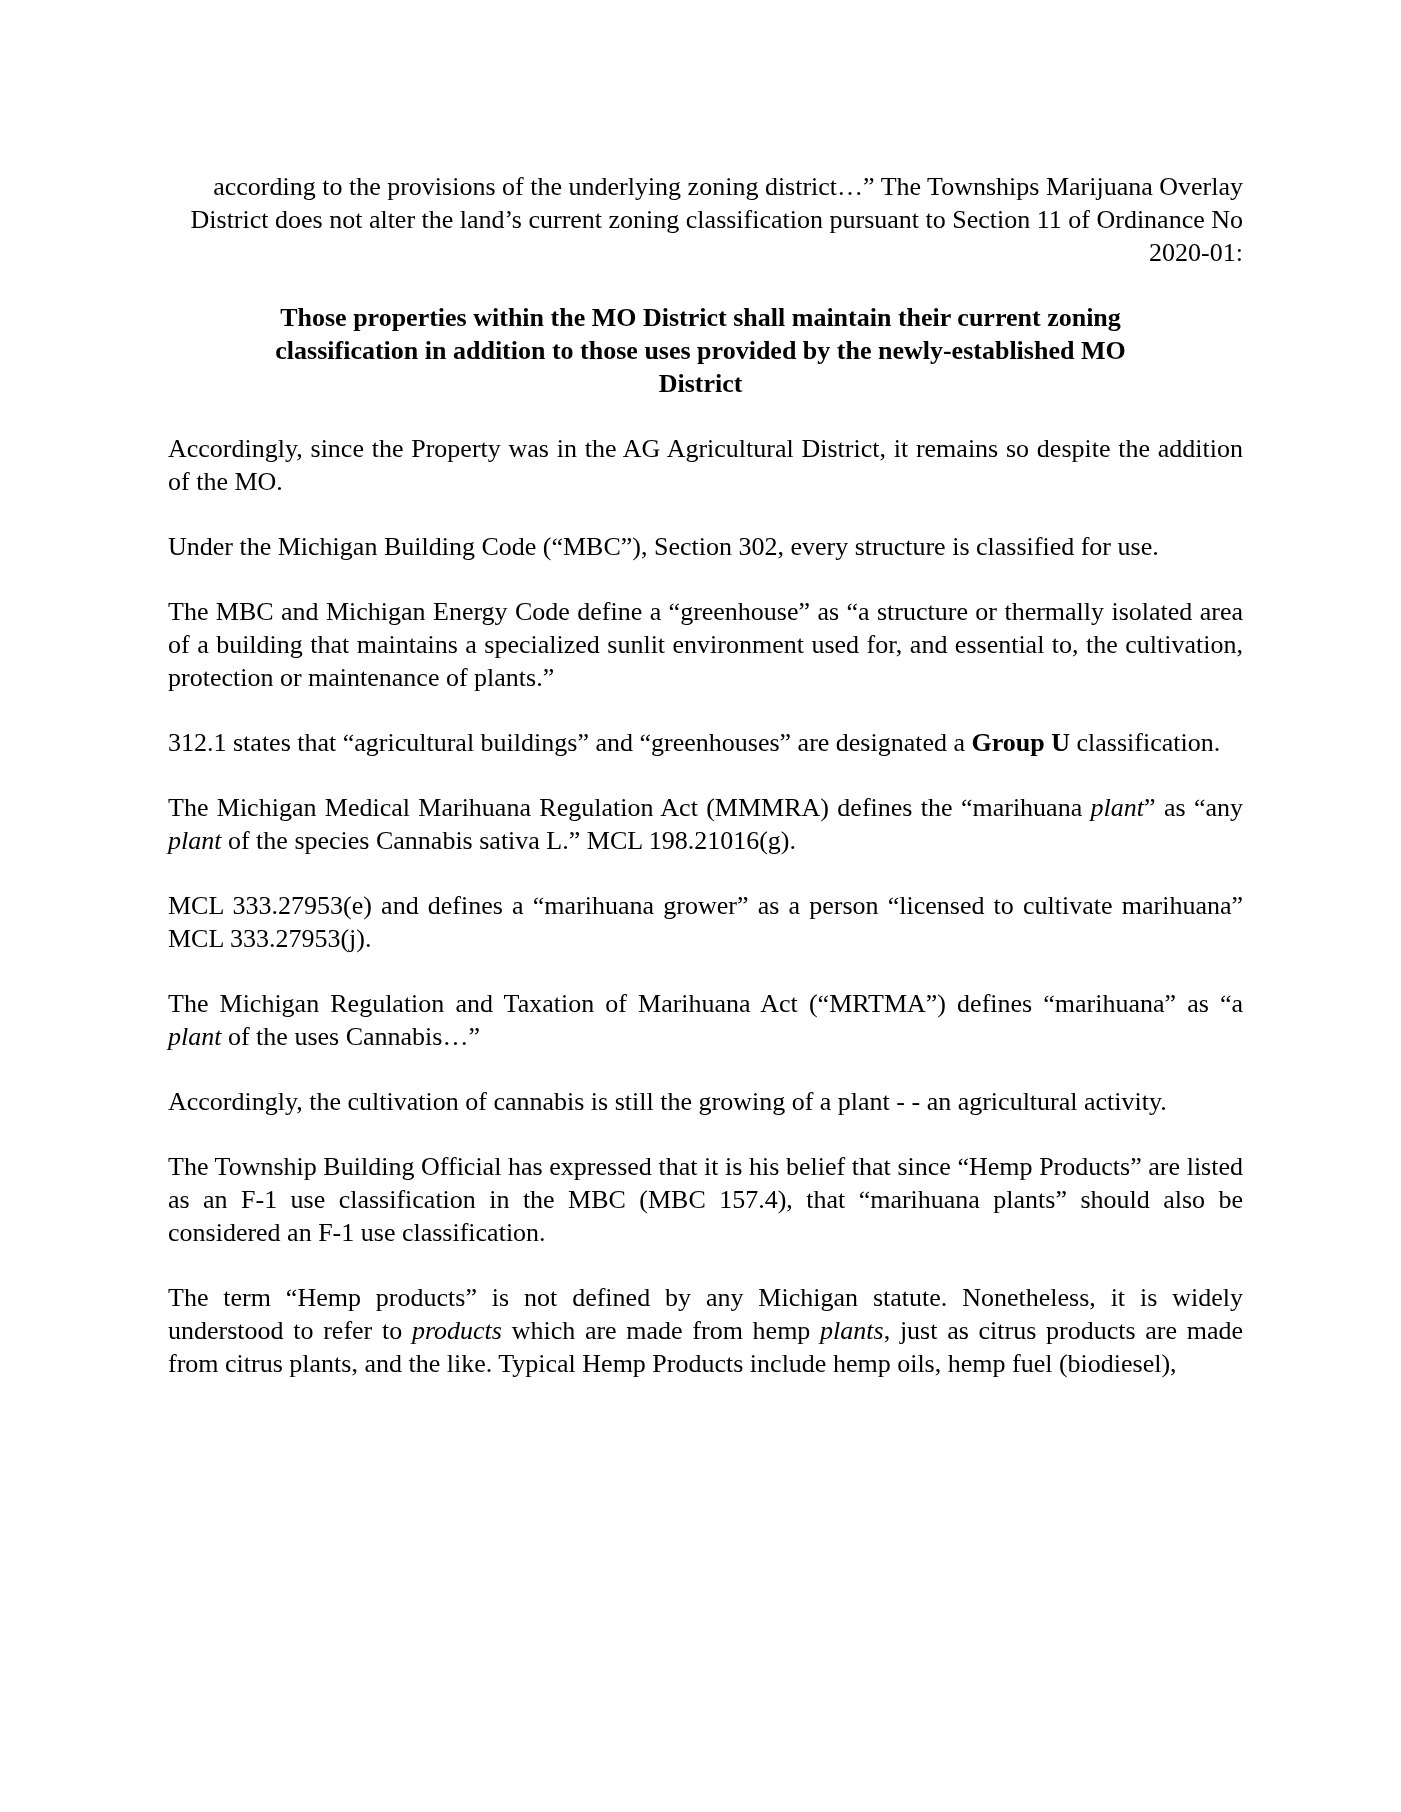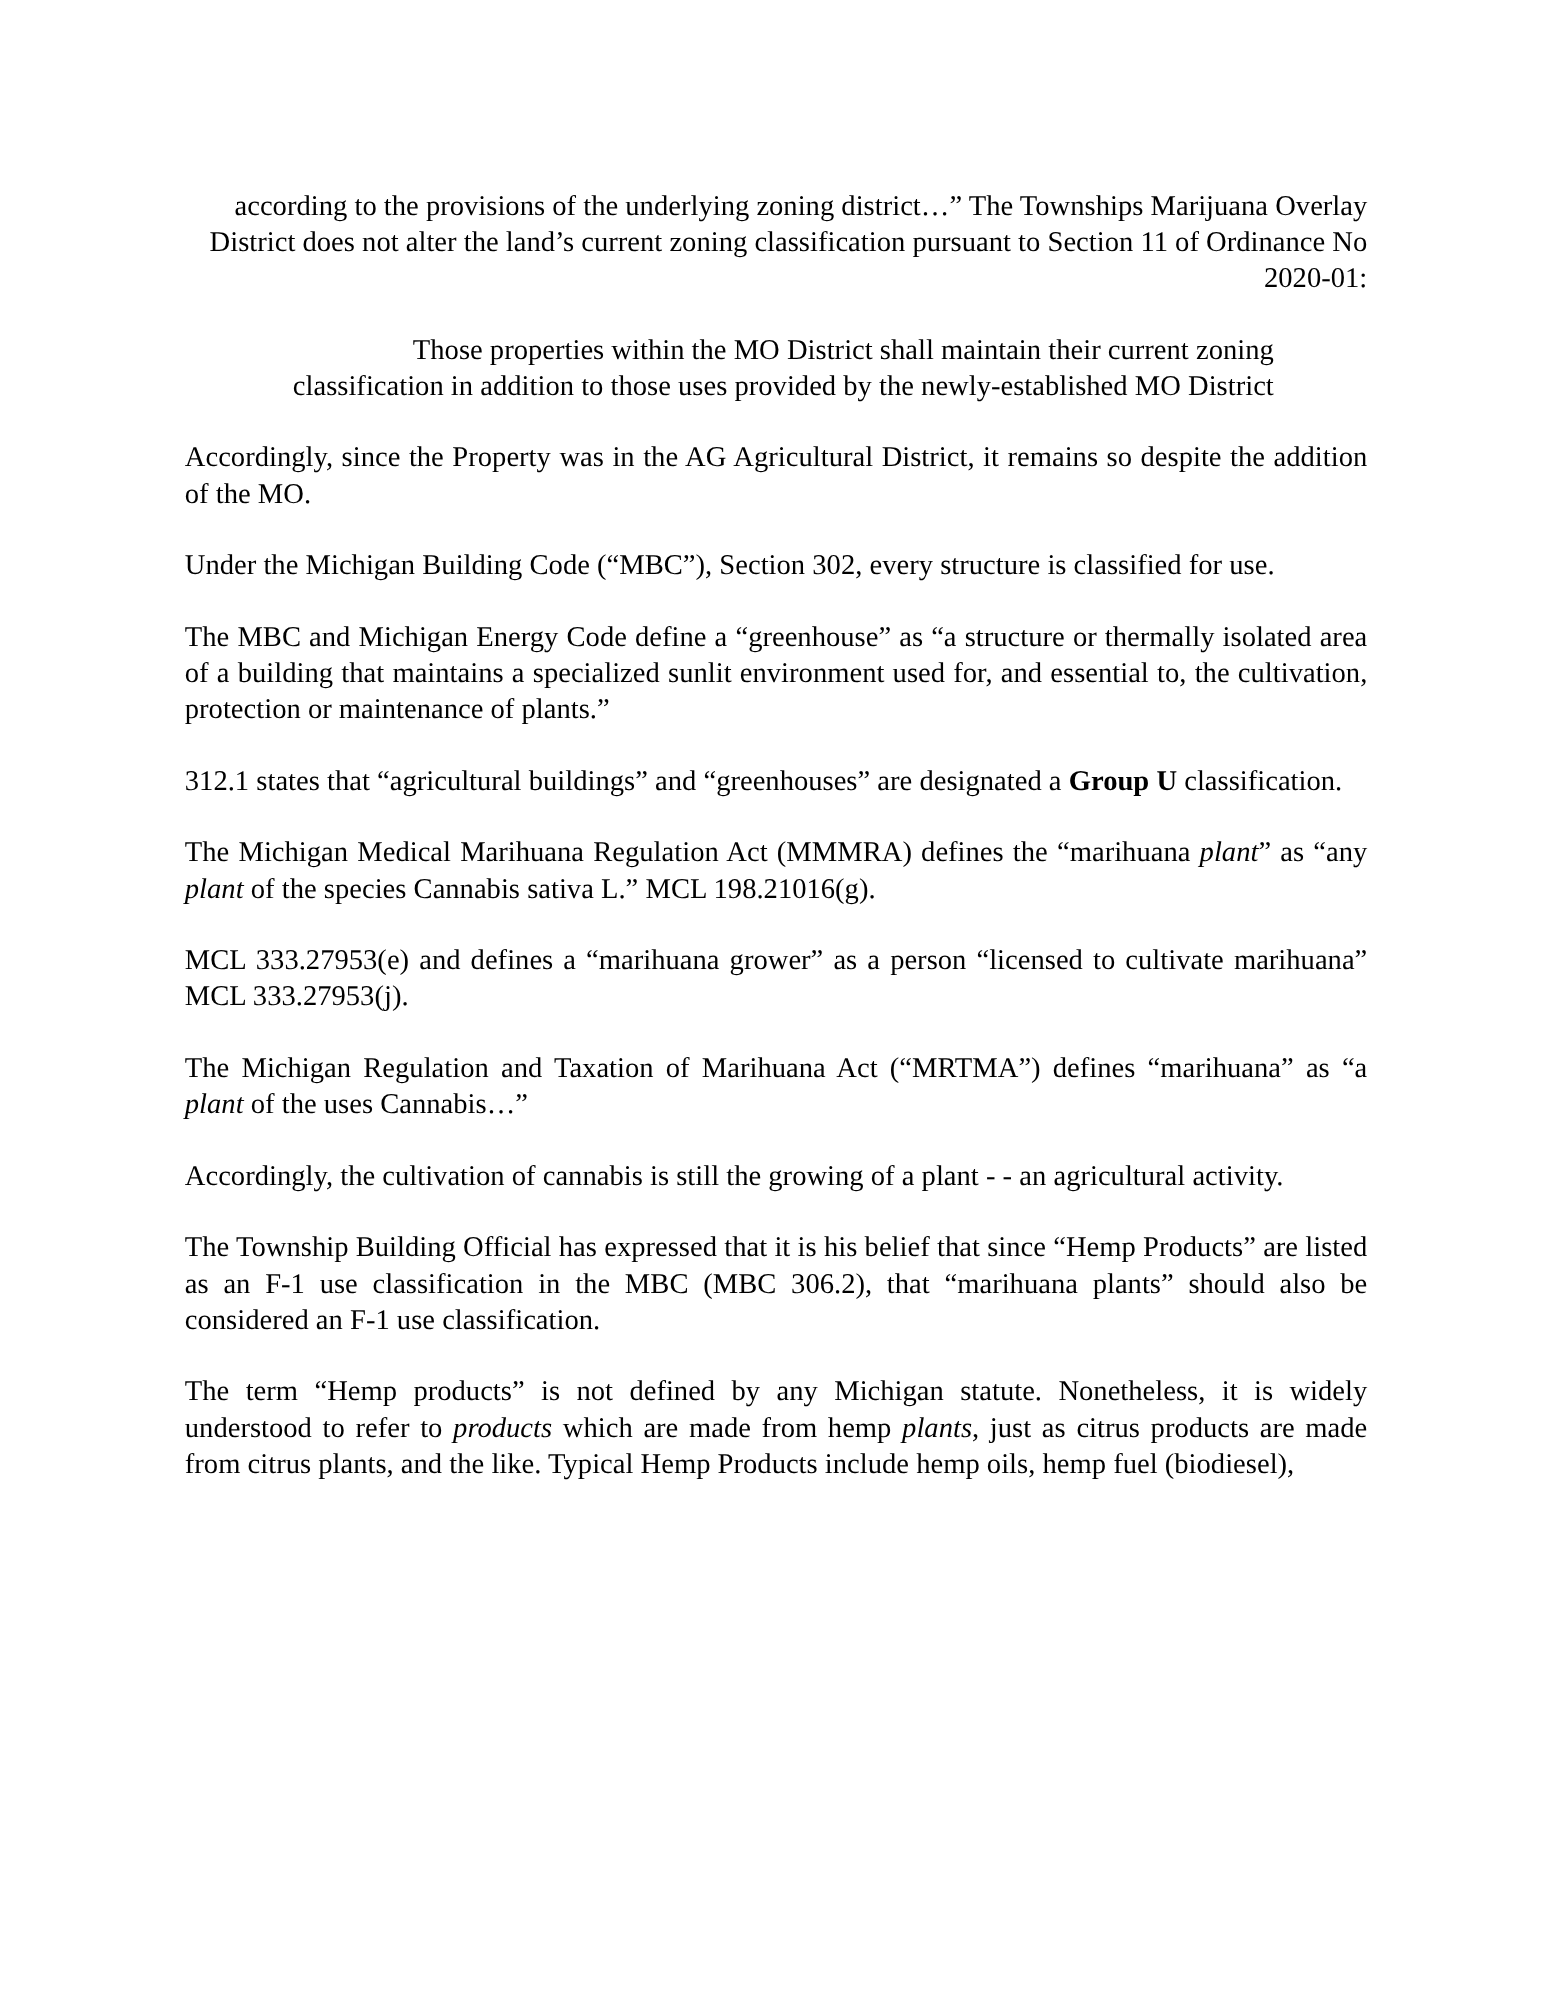--- a/index.html
+++ b/index.html
@@ -24,22 +24,22 @@
   .para {
     margin: 0 0 32px 0;
     text-align: justify;
   }
   .para.ragged {
     text-align: right;
   }
   .blockquote {
     margin: 0 0 32px 75px;
     width: 915px;
-    font-weight: normal;
-    text-align: right;
+    font-weight: bold;
+    text-align: center;
   }
   .heading {
     font-size: 26px;
     line-height: 33px;
     font-weight: bold;
     margin: 0 0 32px 0;
     text-decoration: underline;
     text-decoration-thickness: 2px;
     text-underline-offset: 4px;
   }
@@ -67,17 +67,17 @@
 
   <p class="para"><span class="run">The Michigan Medical Marihuana Regulation Act (MMMRA) defines the “marihuana </span><span class="run italic">plant</span><span class="run">” as “any </span><span class="run italic">plant</span><span class="run"> of the species Cannabis sativa L.” MCL 198.21016(g).</span></p>
 
   <p class="para"><span class="run">MCL 333.27953(e) and defines a “marihuana grower” as a person “licensed to cultivate marihuana” MCL 333.27953(j).</span></p>
 
   <p class="para"><span class="run">The Michigan Regulation and Taxation of Marihuana Act (“MRTMA”) defines “marihuana” as “a </span><span class="run italic">plant</span><span class="run"> of the uses Cannabis…”</span></p>
 
 
   <p class="para"><span class="run">Accordingly, the cultivation of cannabis is still the growing of a plant - - an agricultural activity.</span></p>
 
-  <p class="para"><span class="run">The Township Building Official has expressed that it is his belief that since “Hemp Products” are listed as an F-1 use classification in the MBC (MBC 306.2), that “marihuana plants” should also be considered an F-1 use classification.</span></p>
+  <p class="para"><span class="run">The Township Building Official has expressed that it is his belief that since “Hemp Products” are listed as an F-1 use classification in the MBC (MBC 157.4), that “marihuana plants” should also be considered an F-1 use classification.</span></p>
 
   <p class="para"><span class="run">The term “Hemp products” is not defined by any Michigan statute.  Nonetheless, it is widely understood to refer to </span><span class="run italic">products</span><span class="run"> which are made from hemp </span><span class="run italic">plants</span><span class="run">, just as citrus products are made from citrus plants, and the like.  Typical Hemp Products include hemp oils, hemp fuel (biodiesel),</span></p>
 
 </div>
 
 </body></html>

